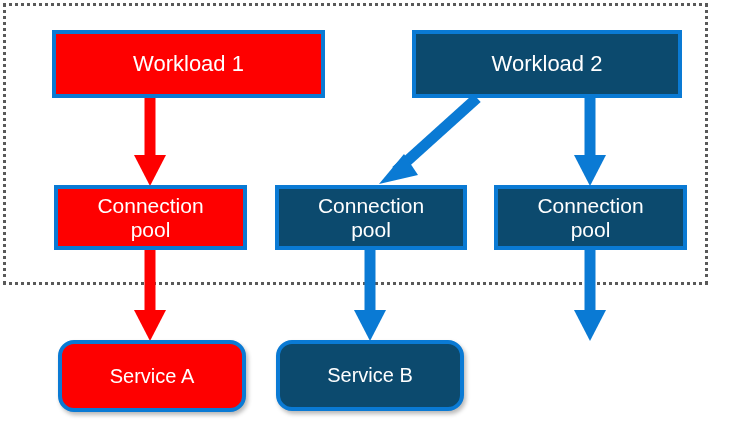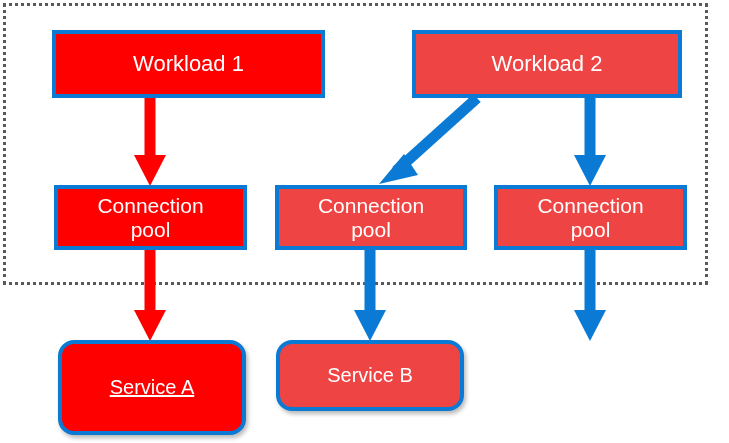--- a/index.html
+++ b/index.html
@@ -37,21 +37,21 @@
     display: flex;
     align-items: center;
     justify-content: center;
     text-align: center;
     color: #ffffff;
     line-height: 1.12;
     white-space: pre-line;
     z-index: 5;
   }
   .node.red   { background: #fe0000; }
-  .node.green { background: #ef4444; }
+  .node.green { background: #0c4a6e; }
 
   .node.rect     { border-radius: 0; }
   .node.rounded  {
     border-radius: 16px;
     box-shadow: 2px 3px 4px rgba(0,0,0,0.28);
   }
 
   .node .label {
     display: block;
     width: 100%;
@@ -128,21 +128,21 @@
   <div class="node green rect" style="left:275px; top:185px; width:192px; height:65px;">
     <span class="label t19">Connection
 pool</span>
   </div>
 
   <div class="node green rect" style="left:494px; top:185px; width:193px; height:65px;">
     <span class="label t19">Connection
 pool</span>
   </div>
 
-  <div class="node red rounded" style="left:58px; top:340px; width:188px; height:95px;text-decoration:underline;">
+  <div class="node red rounded" style="left:58px; top:340px; width:188px; height:72px;">
     <span class="label t20">Service A</span>
   </div>
 
   <div class="node green rounded" style="left:276px; top:340px; width:188px; height:71px;">
     <span class="label t20">Service B</span>
   </div>
 
 
 </div>
 

